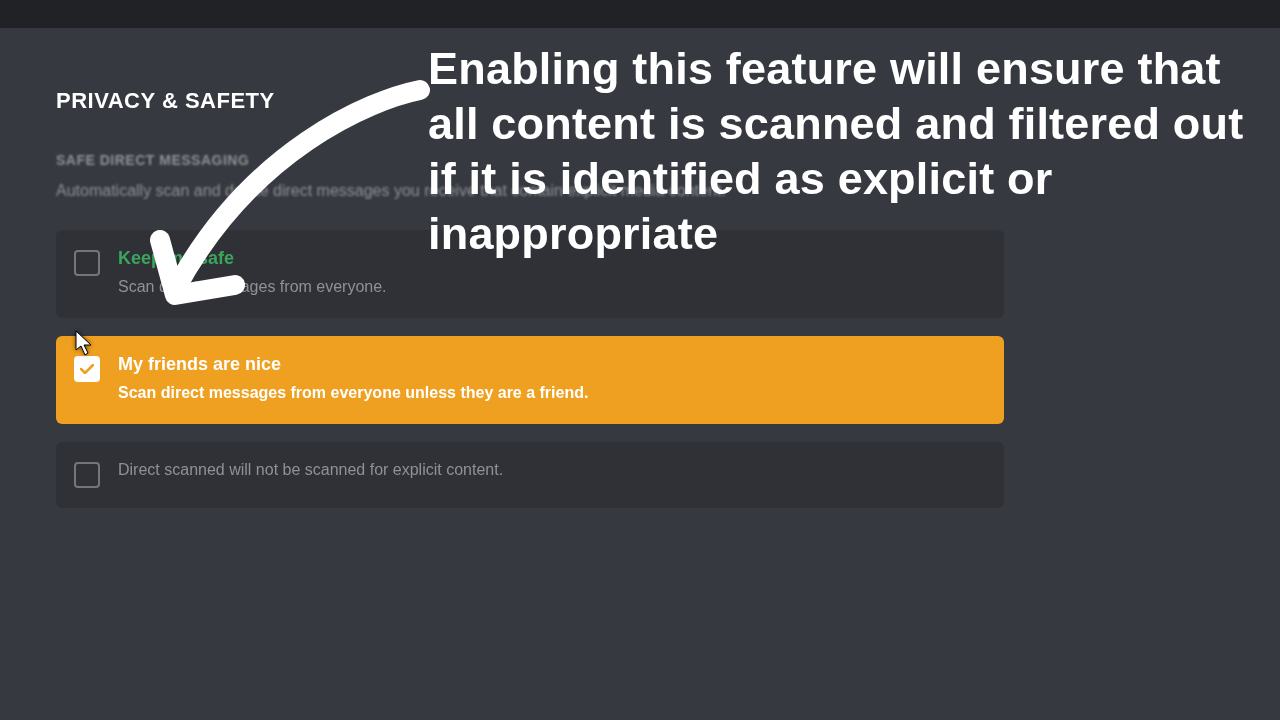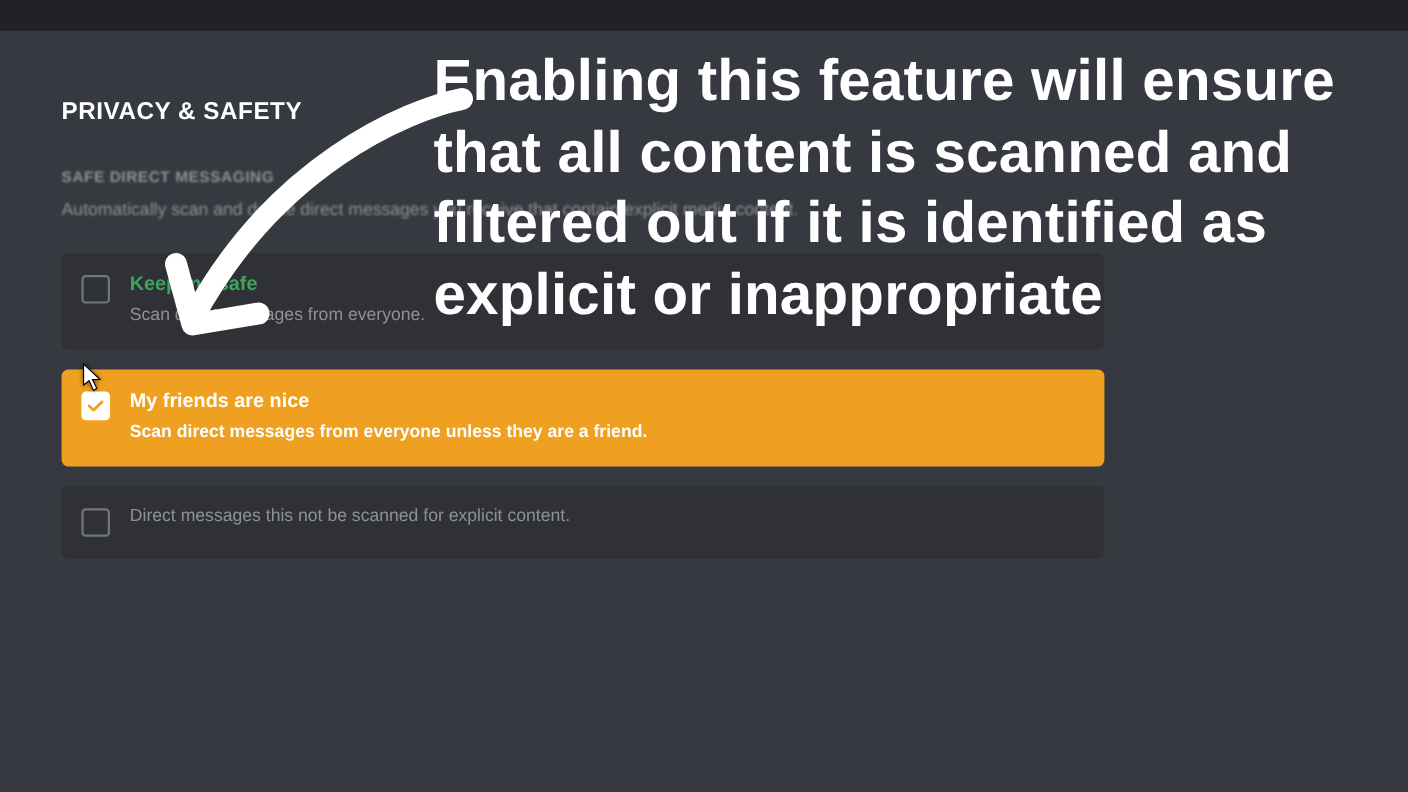--- a/index.html
+++ b/index.html
@@ -107,25 +107,25 @@
     top: 330px;
     width: 22px;
     height: 28px;
     z-index: 5;
     filter: drop-shadow(0 0 2px rgba(0,0,0,.6));
   }
 
   
   .annotation {
     position: absolute;
-    left: 394px;
+    left: 428px;
     top: 42px;
     width: 830px;
     color: #ffffff;
-    font-size: 53px;
+    font-size: 45px;
     line-height: 1.22;
     font-weight: 700;
     z-index: 10;
     letter-spacing: 0.2px;
   }
 
   
   .arrow {
     position: absolute;
     left: 120px;
@@ -170,21 +170,21 @@
         <div class="opt-title">My friends are nice</div>
         <div class="opt-desc">Scan direct messages from everyone unless they are a friend.</div>
       </div>
     </div>
 
     <div class="option">
       <div class="checkbox">
         
       </div>
       <div class="opt-body">
-        <div class="opt-desc d-muted">Direct messages this not be scanned for explicit content.</div>
+        <div class="opt-desc d-muted">Direct scanned will not be scanned for explicit content.</div>
       </div>
     </div>
 
   </div>
 </div>
 
 <svg class="cursor" viewBox="0 0 20 28">
   <path d="M1 1 L1 20 L6 16 L10 25 L13 23 L9 15 L16 15 Z" fill="#ffffff" stroke="#000" stroke-width="1"></path>
 </svg>
 

